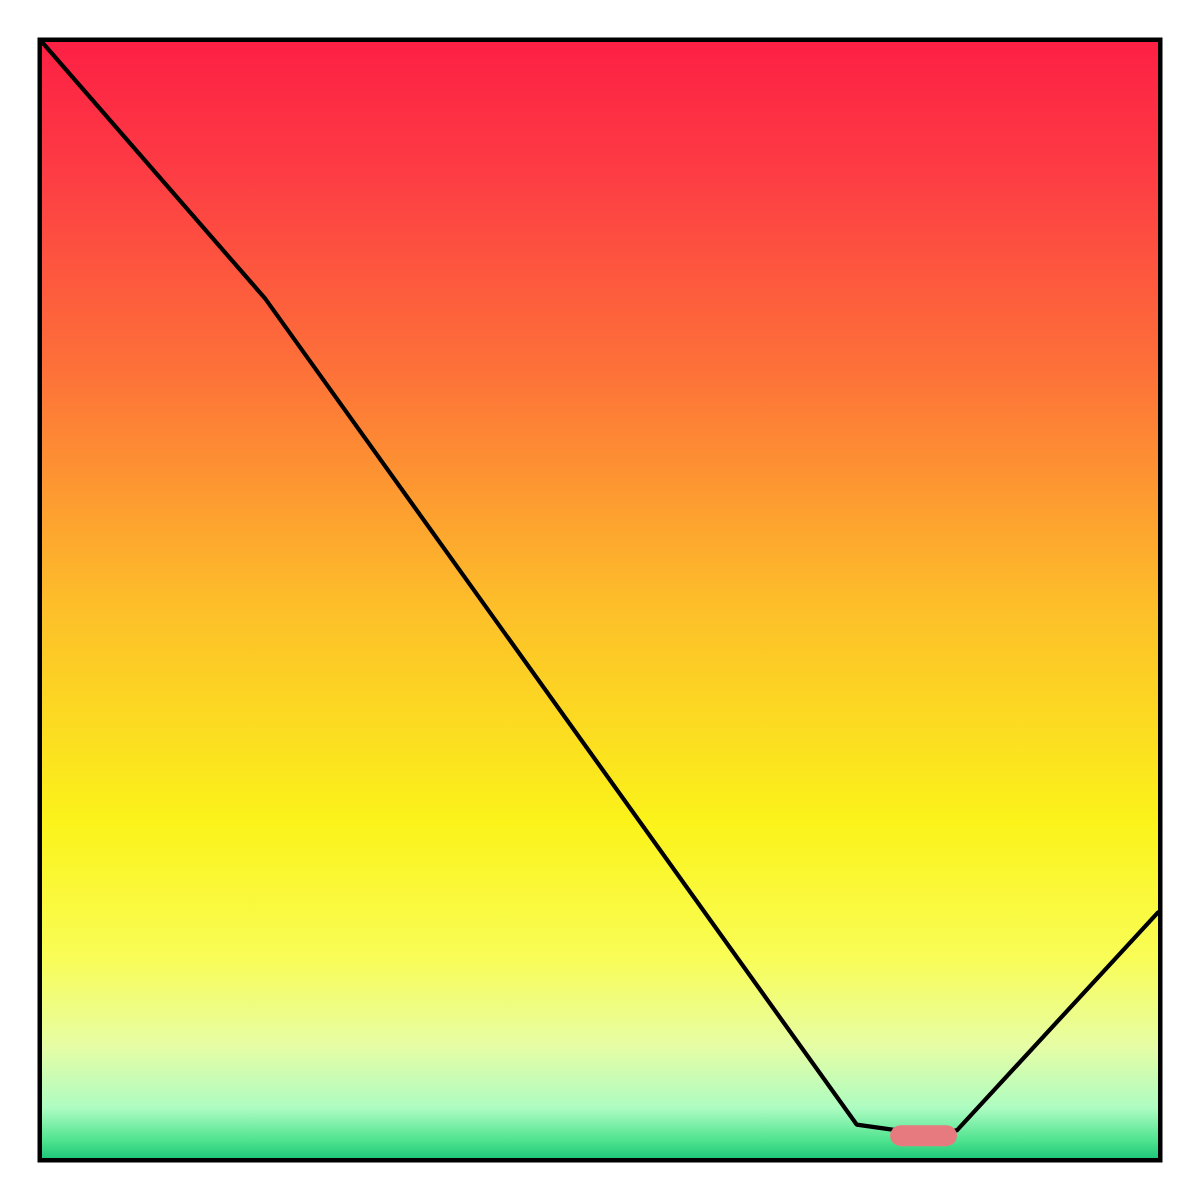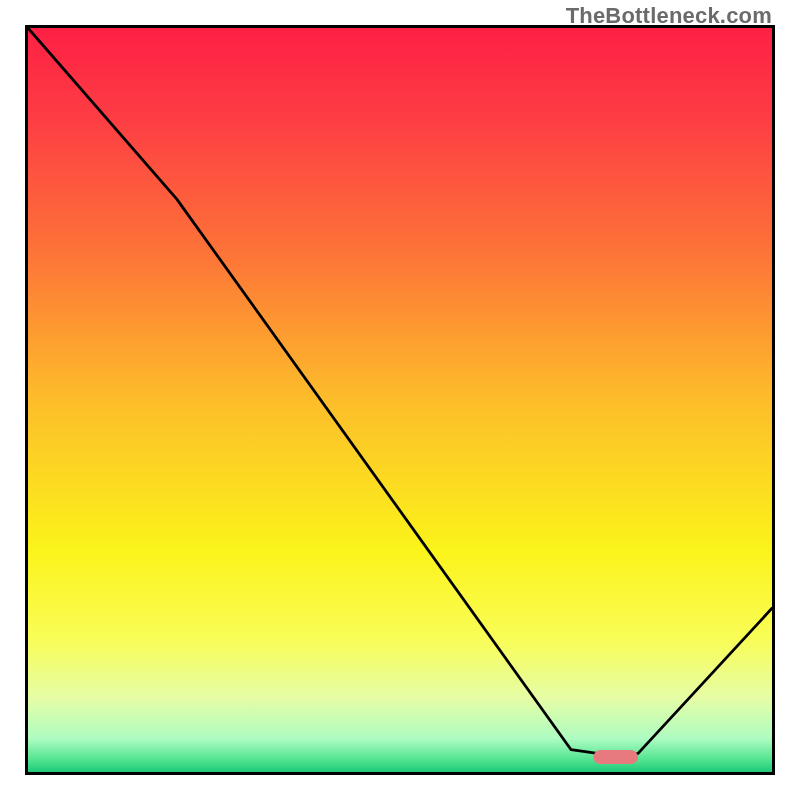--- a/index.html
+++ b/index.html
@@ -51,21 +51,20 @@
   }
   .marker {
     stroke: none;
   }
 </style>
 </head>
 <body>
 
 <div class="frame">
 
-  <div class="watermark">TheBottleneck.com</div>
 
   <div class="inner-border">
     <svg viewBox="0 0 744 744" preserveAspectRatio="none">
       <defs>
         <linearGradient id="bg-grad" x1="0" y1="0" x2="0" y2="1">
             <stop offset="0%" stop-color="#fd2044"></stop>
             <stop offset="12%" stop-color="#fd3d44"></stop>
             <stop offset="30%" stop-color="#fd7338"></stop>
             <stop offset="50%" stop-color="#fdbd2a"></stop>
             <stop offset="70%" stop-color="#fbf31a"></stop>

